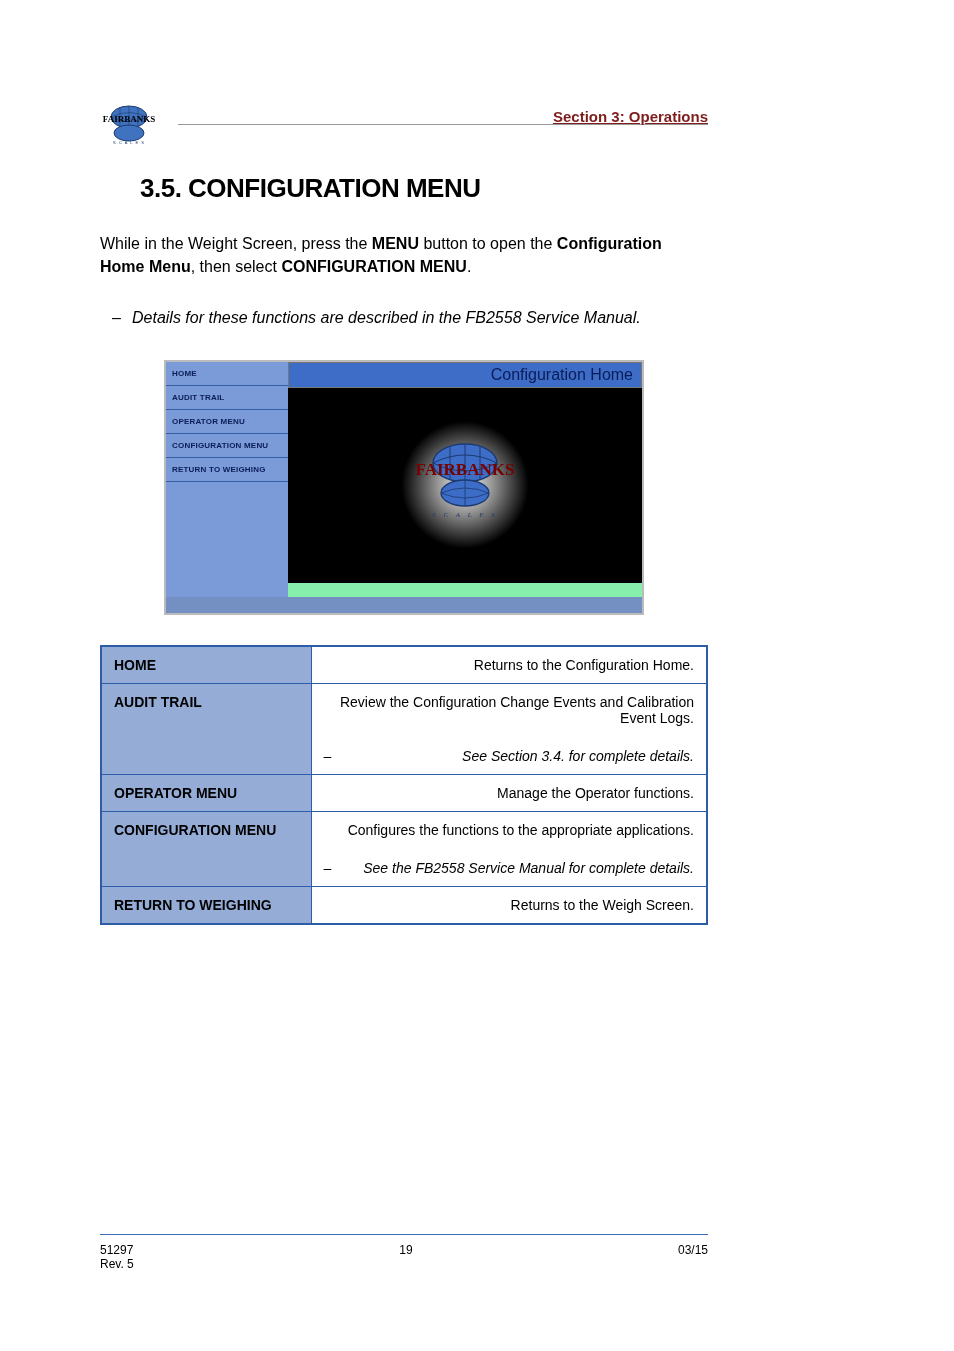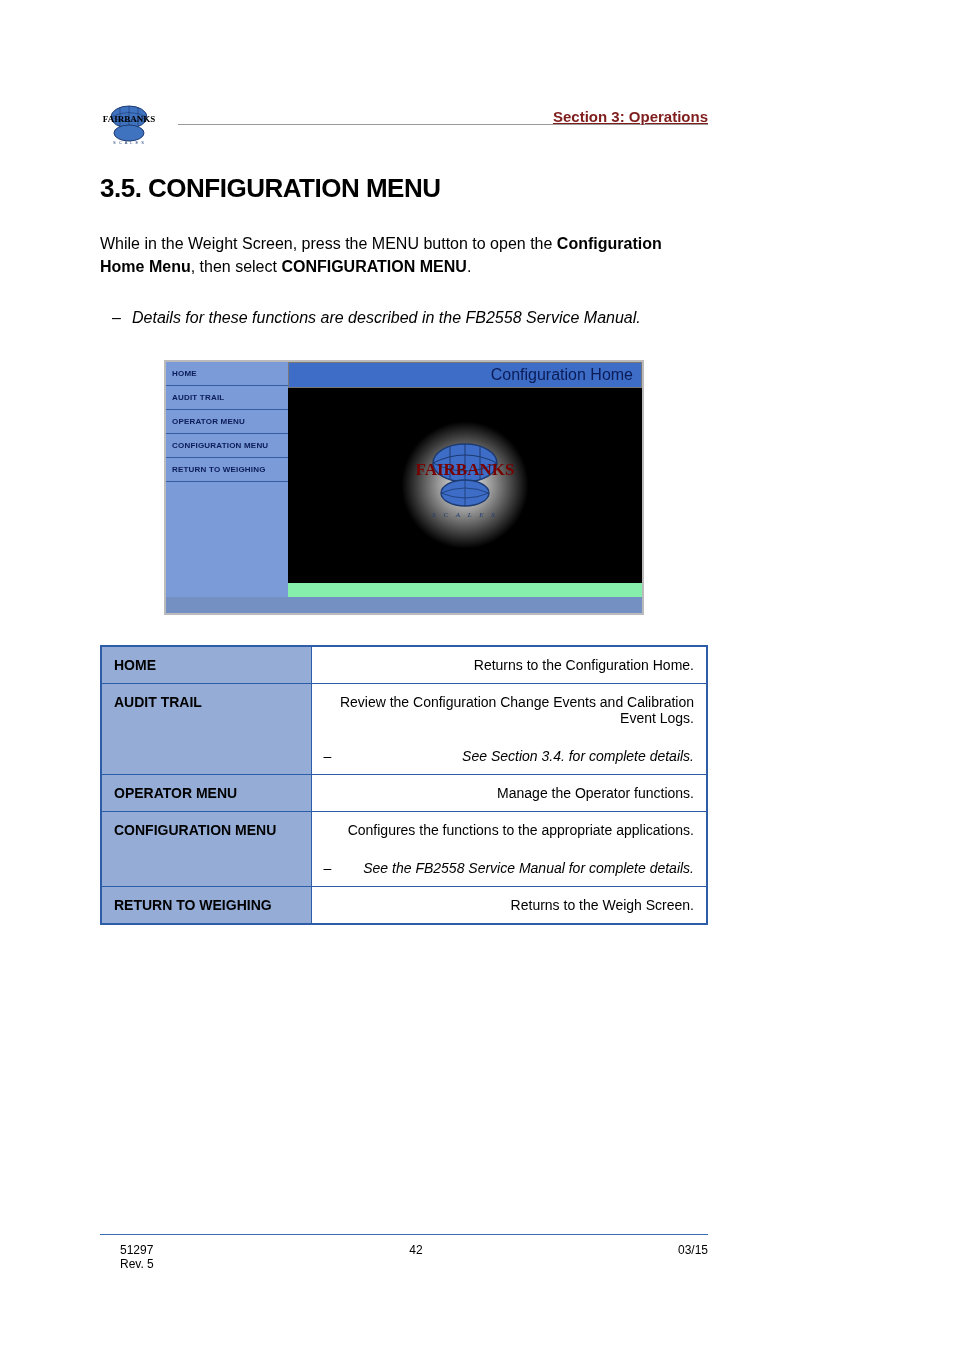--- a/index.html
+++ b/index.html
@@ -56,33 +56,34 @@
     }
 
     .main-heading {
       font-family: 'Arial Black', Arial, sans-serif;
       font-size: 26px;
       font-weight: 900;
       color: #000;
       letter-spacing: -0.5px;
       margin-top: 10px;
       margin-bottom: 28px;
+      margin-left: 40px;
     }
 
     .intro-text {
       font-family: Arial, sans-serif;
       font-size: 16px;
       line-height: 1.45;
       color: #000;
       margin-bottom: 28px;
       max-width: 740px;
     }
 
     .intro-text .button-name {
-      font-weight: normal;
+      font-weight: bold;
     }
 
     .detail-note {
       margin-top: 20px;
       margin-bottom: 30px;
     }
 
     .bullet-line {
       padding-left: 32px;
       position: relative;
@@ -225,21 +226,20 @@
       border: none;
       border-top: 1px solid #3b6db5;
       margin-bottom: 8px;
     }
 
     .page-footer .footer-row {
       display: flex;
       justify-content: space-between;
       font-size: 12px;
       color: #000;
-      margin-left: 20px;
     }
   </style>
 </head>
 <body>
 
 <div class="page">
 
   <div class="header">
     <div class="header-logo">
       <svg class="logo-svg-small" viewBox="0 0 58 48">
@@ -342,21 +342,21 @@
   </tbody>
     </table>
 
   <div class="page-footer">
     <hr>
     <div class="footer-row">
       <div>
         <span>51297 </span><br>
         <span>Rev. 5</span>
       </div>
-      <div>42</div>
+      <div>19</div>
       <div style="text-align:center">
         <span>03/15</span><br>
         <span></span>
       </div>
     </div>
   </div>
 
 </div>
 
 </body></html>

